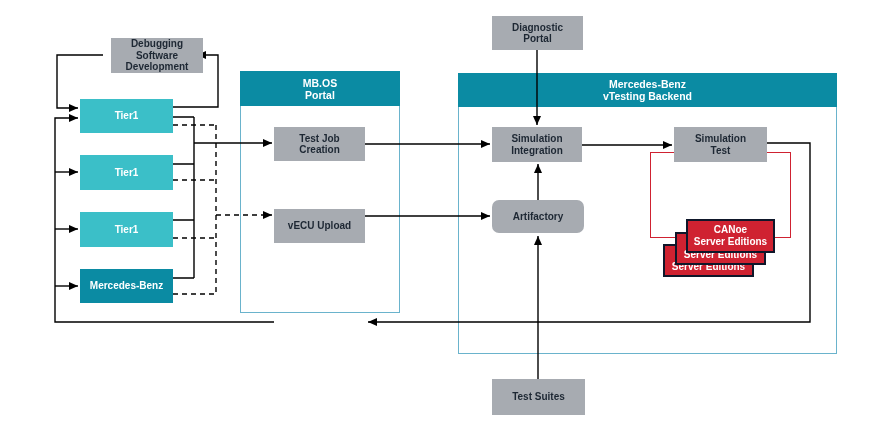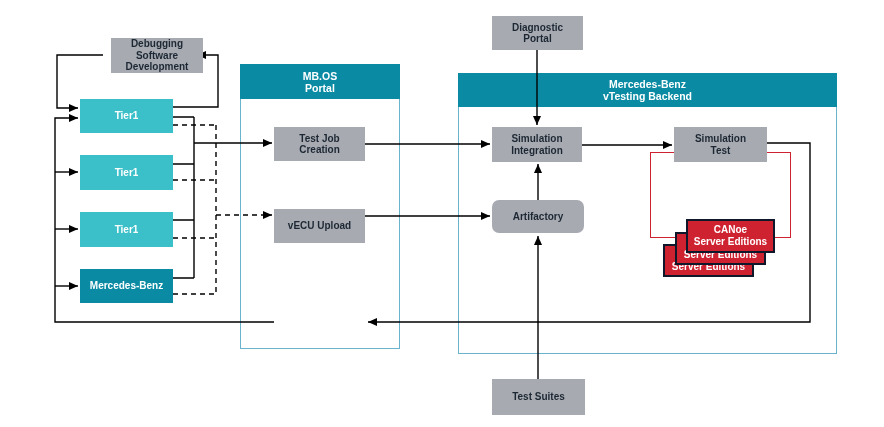--- a/index.html
+++ b/index.html
@@ -43,21 +43,21 @@
   }
   .red-outline{
     position:absolute;border:1.5px solid var(--red);background:transparent;z-index:2;
   }
 </style>
 </head>
 <body>
 
 <div class="canvas">
 
-  <div class="container-frame" style="left:240px;top:64px;width:160px;height:285px;">
+  <div class="container-frame" style="left:240px;top:71px;width:160px;height:242px;">
     <div class="container-header">MB.OS
 Portal</div>
   </div>
 
   <div class="container-frame" style="left:458px;top:73px;width:379px;height:281px;">
     <div class="container-header" style="height:34px;">Mercedes-Benz
 vTesting Backend</div>
   </div>
 
   <div class="red-outline" style="left:650px;top:152px;width:141px;height:86px;"></div>

